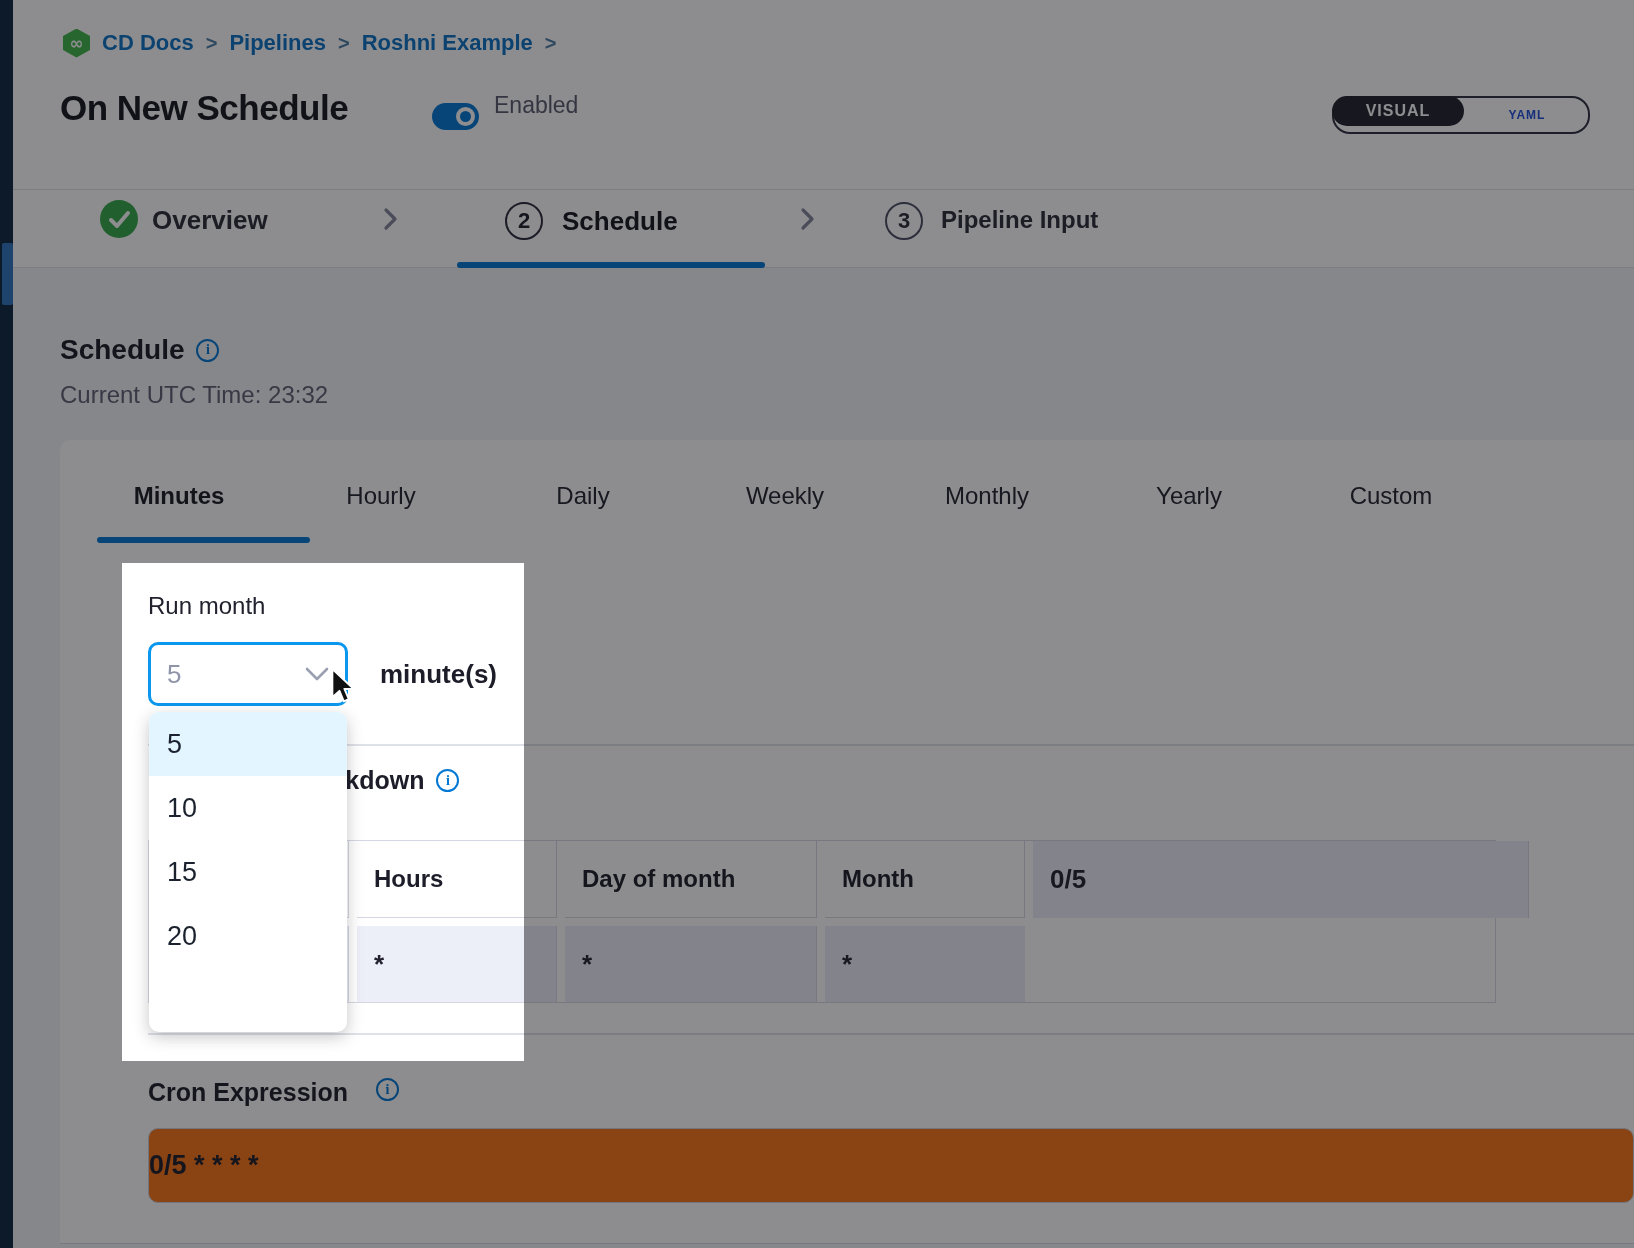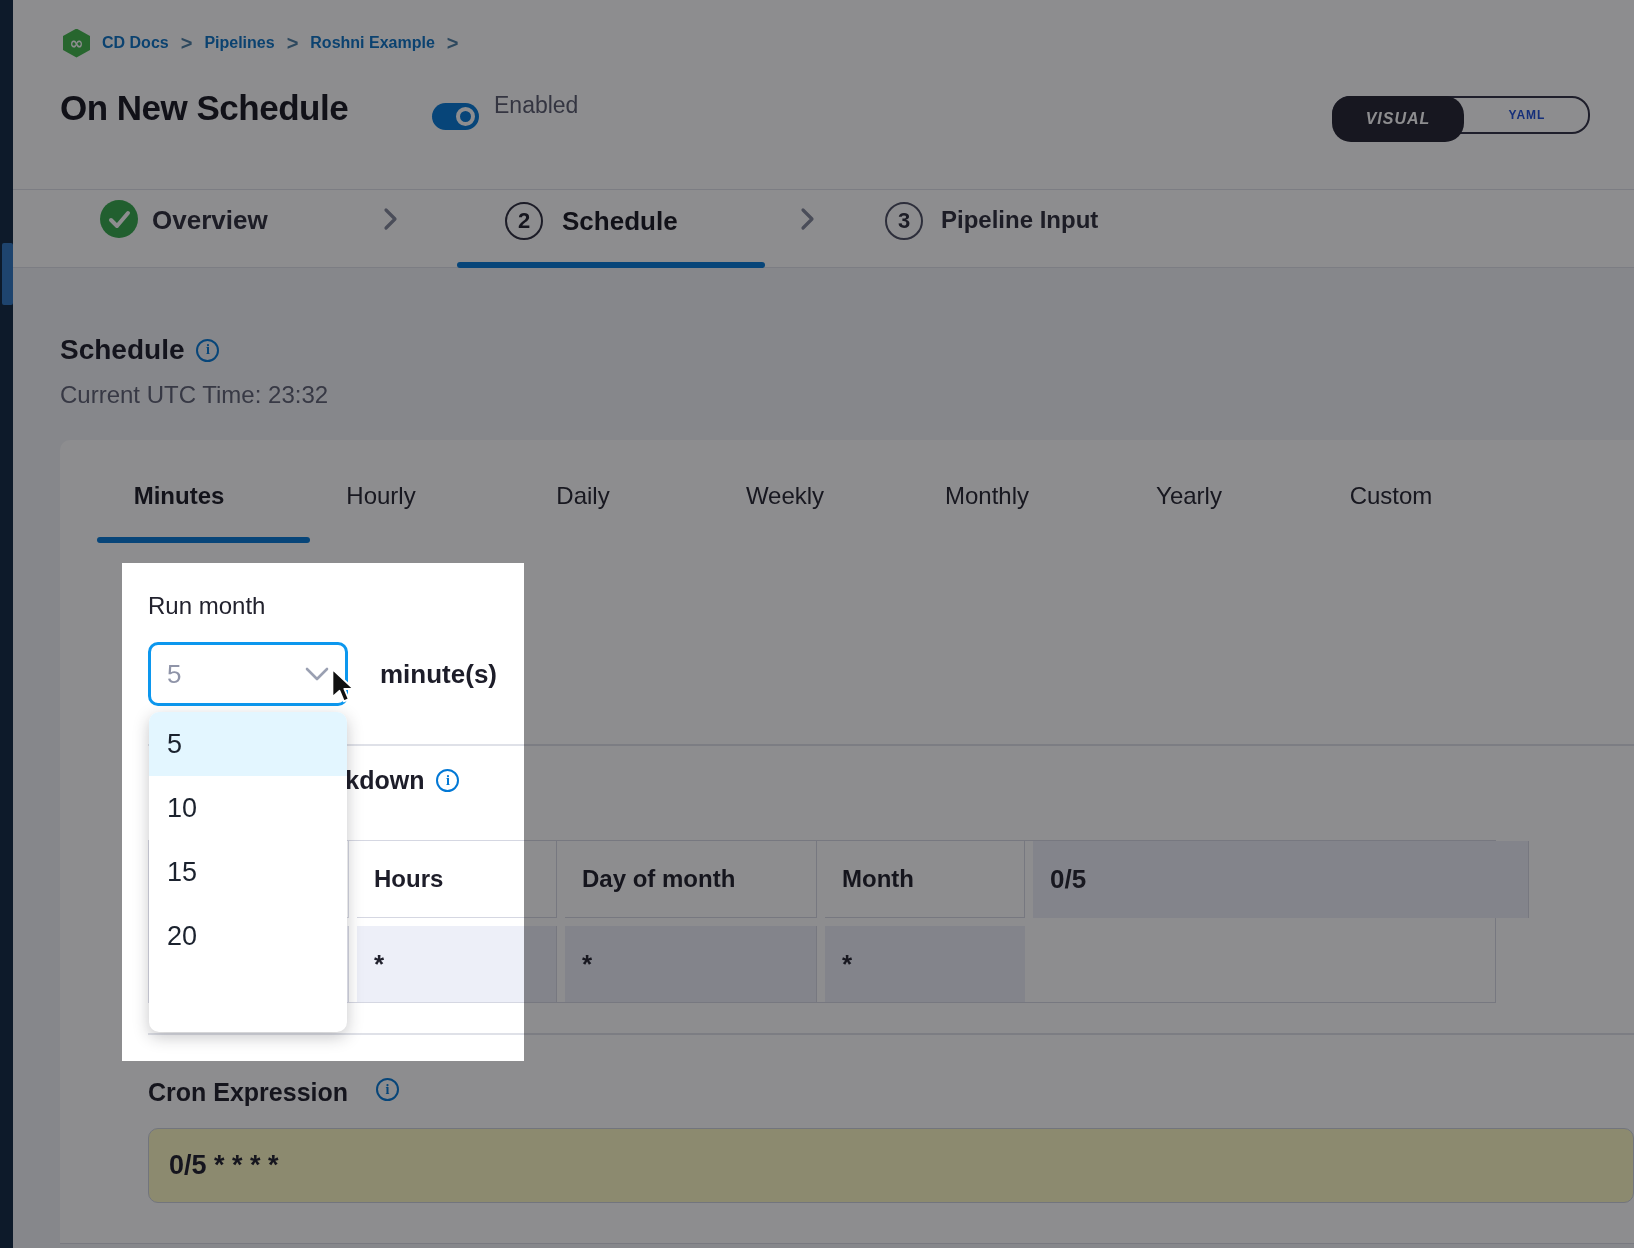--- a/index.html
+++ b/index.html
@@ -10,36 +10,36 @@
   
   .sidebar{left:0;top:0;width:13px;height:1248px;background:#0f2740;}
   .sidebar-ind{left:2px;top:243px;width:11px;height:62px;background:#2e76c0;border-radius:2px;}
 
   
   .crumbs{left:63px;top:27px;height:32px;display:flex;align-items:center;gap:12px;}
   .logo-hex{width:27px;height:29px;background:#3fb549;
     clip-path:polygon(50% 0,100% 26%,100% 74%,50% 100%,0 74%,0 26%);
     color:#fff;font-family:"DejaVu Sans",sans-serif;font-size:17px;font-weight:700;
     display:flex;align-items:center;justify-content:center;}
-  .crumb{font-size:16px;font-weight:600;color:#0b72c4;}
+  .crumb{font-size:22px;font-weight:600;color:#0b72c4;}
   .crumb-sep{font-size:20px;font-weight:600;color:#4a7da3;}
 
   
   .page-title{left:60px;top:88px;font-size:35px;font-weight:800;color:#16161f;letter-spacing:-0.5px;}
   .toggle{left:432px;top:103px;width:47px;height:27px;border-radius:14px;background:#0278d5;}
   .toggle-knob{position:absolute;right:4px;top:4px;width:19px;height:19px;border-radius:50%;
     border:4.5px solid #fff;box-sizing:border-box;}
   .toggle-label{left:494px;top:92px;font-size:23px;color:#585a6d;}
 
   
   .mode-switch{left:1332px;top:96px;width:254px;height:34px;border:2px solid #2e2e42;
     border-radius:18px;background:#fff;}
-  .mode-visual{position:absolute;left:-2px;top:-2px;width:132px;height:46px;background:#20202e;
+  .mode-visual{position:absolute;left:-2px;top:-2px;width:132px;height:30px;background:#20202e;
     border-radius:19px;color:#fff;font-size:16px;font-weight:700;letter-spacing:1px;
-    display:flex;align-items:center;justify-content:center;font-style:italic;}
+    display:flex;align-items:center;justify-content:center;}
   .mode-yaml{position:absolute;right:0;top:0;width:122px;height:34px;color:#1d4ed8;
     font-size:12px;font-weight:700;letter-spacing:1px;display:flex;align-items:center;justify-content:center;}
 
   
   .steps-row{left:13px;top:189px;width:1621px;height:79px;background:#fff;
     border-top:1.5px solid #dfe0e8;border-bottom:1.5px solid #dfe0e8;box-sizing:border-box;}
   .step-check{left:100px;top:200px;width:38px;height:38px;}
   .step-label-1{left:152px;top:205px;font-size:26px;font-weight:600;color:#2c2c3a;}
   .step-chev-1{left:378px;top:204px;}
   .step-circle-2{left:505px;top:202px;width:38px;height:38px;border:2.5px solid #2b2b3c;border-radius:50%;
@@ -94,23 +94,23 @@
   .cron-table .th{background:#fff;border-right:1.5px solid #d5d7e2;border-bottom:1.5px solid #d5d7e2;
     display:flex;align-items:center;padding-left:17px;font-size:24px;font-weight:700;color:#1d1d29;}
   .cron-table .th:nth-child(5){border-right:none;}
   .cron-table .td{background:#edeff8;border-right:1.5px solid #d5d7e2;
     display:flex;align-items:center;padding-left:17px;font-size:26px;font-weight:700;color:#22222e;}
   .cron-table .td:last-child{border-right:none;}
 
   
   .cron-h{left:148px;top:1078px;display:flex;align-items:flex-start;gap:28px;
     font-size:25px;font-weight:600;color:#1d1d29;}
-  .cron-input{left:148px;top:1128px;width:1486px;height:75px;background:#fef9c3;
+  .cron-input{left:148px;top:1128px;width:1486px;height:75px;background:#f97316;
     border:1.5px solid #ccd2de;border-radius:10px;box-sizing:border-box;
-    display:flex;align-items:center;padding-left:20px;font-size:27px;font-weight:600;color:#1e1e2a;}
+    display:flex;align-items:center;font-size:27px;font-weight:600;color:#1e1e2a;}
 
   
   .menu{left:149px;top:712px;width:198px;height:320px;background:#fff;border-radius:10px;
     box-shadow:0 5px 16px rgba(30,30,40,0.25);overflow:hidden;z-index:10;
     display:flex;flex-direction:column;}
   .opt{height:64px;flex:0 0 64px;display:flex;align-items:center;padding-left:18px;
     font-size:27px;color:#1b222e;box-sizing:border-box;}
   .opt.selected{background:#e3f6ff;}
 
   .cursor{left:329px;top:668px;width:27px;height:36px;z-index:20;}

